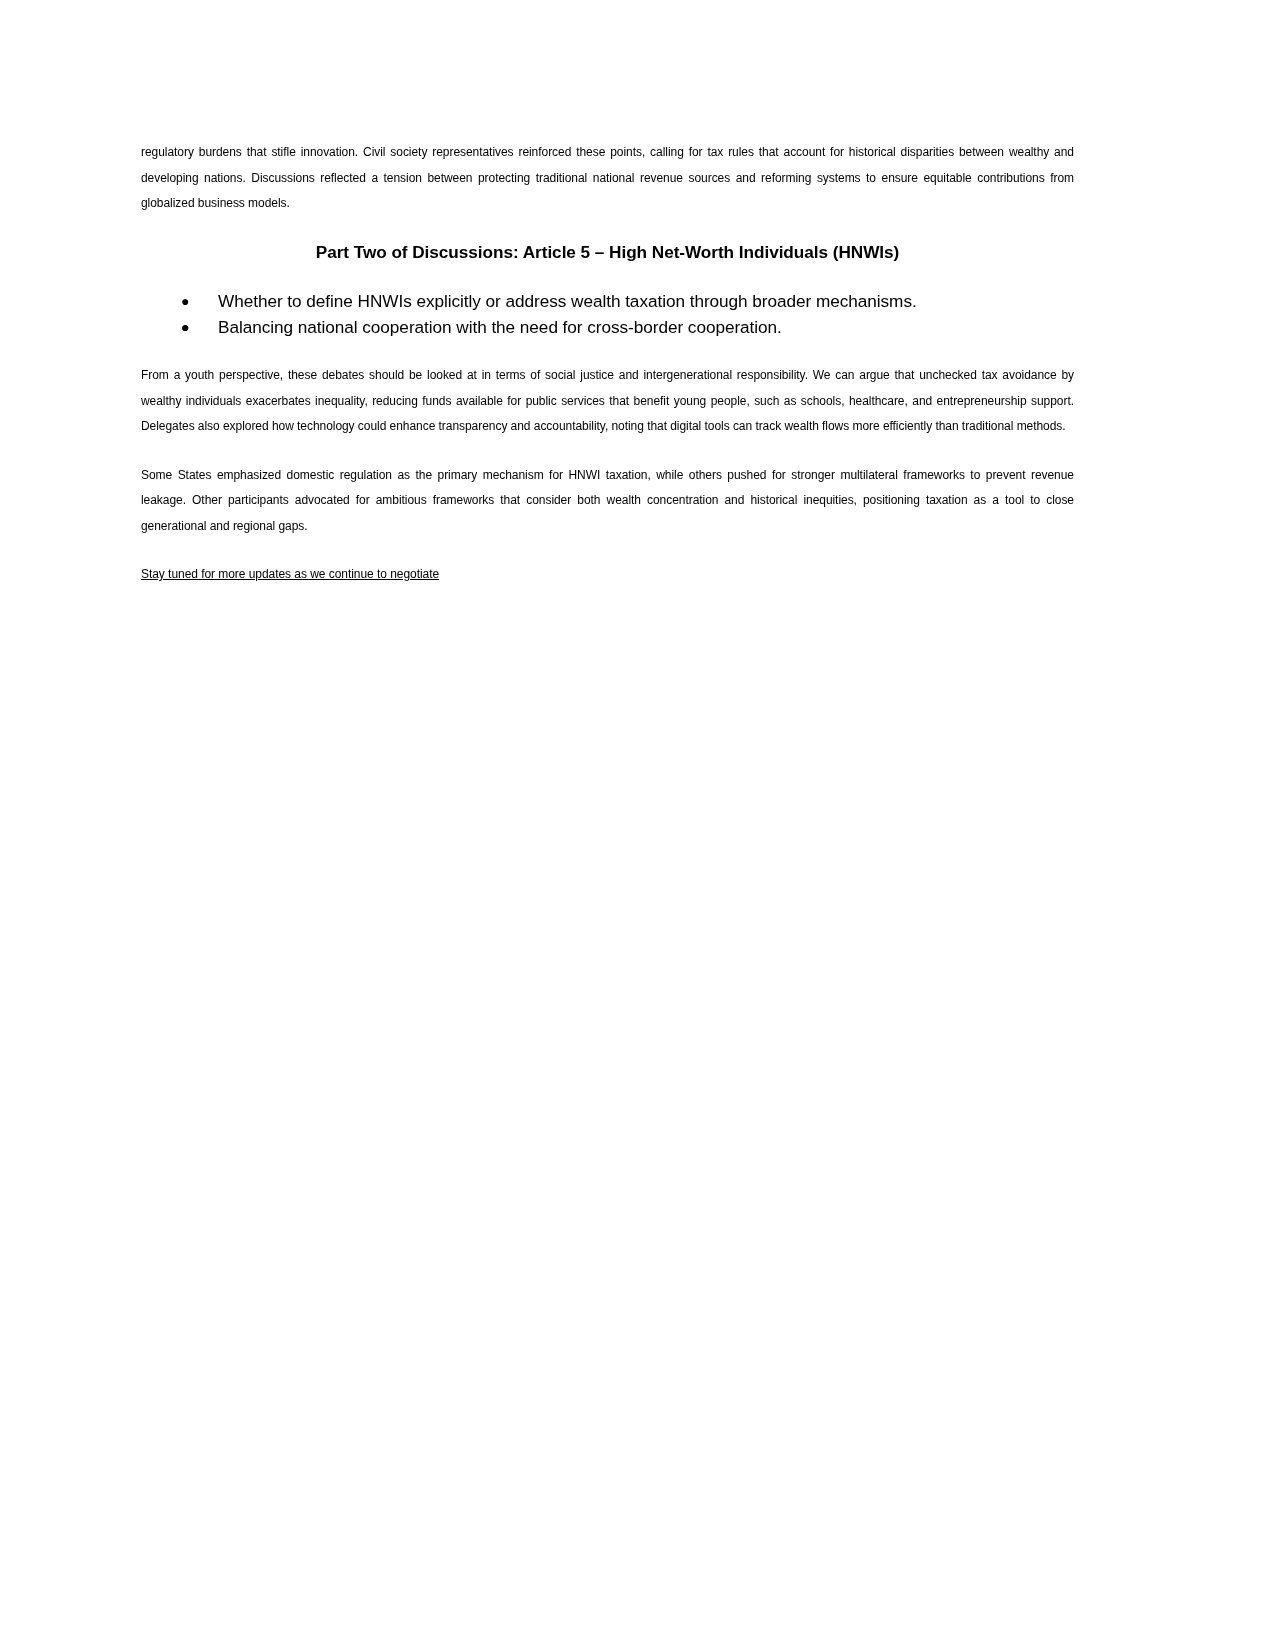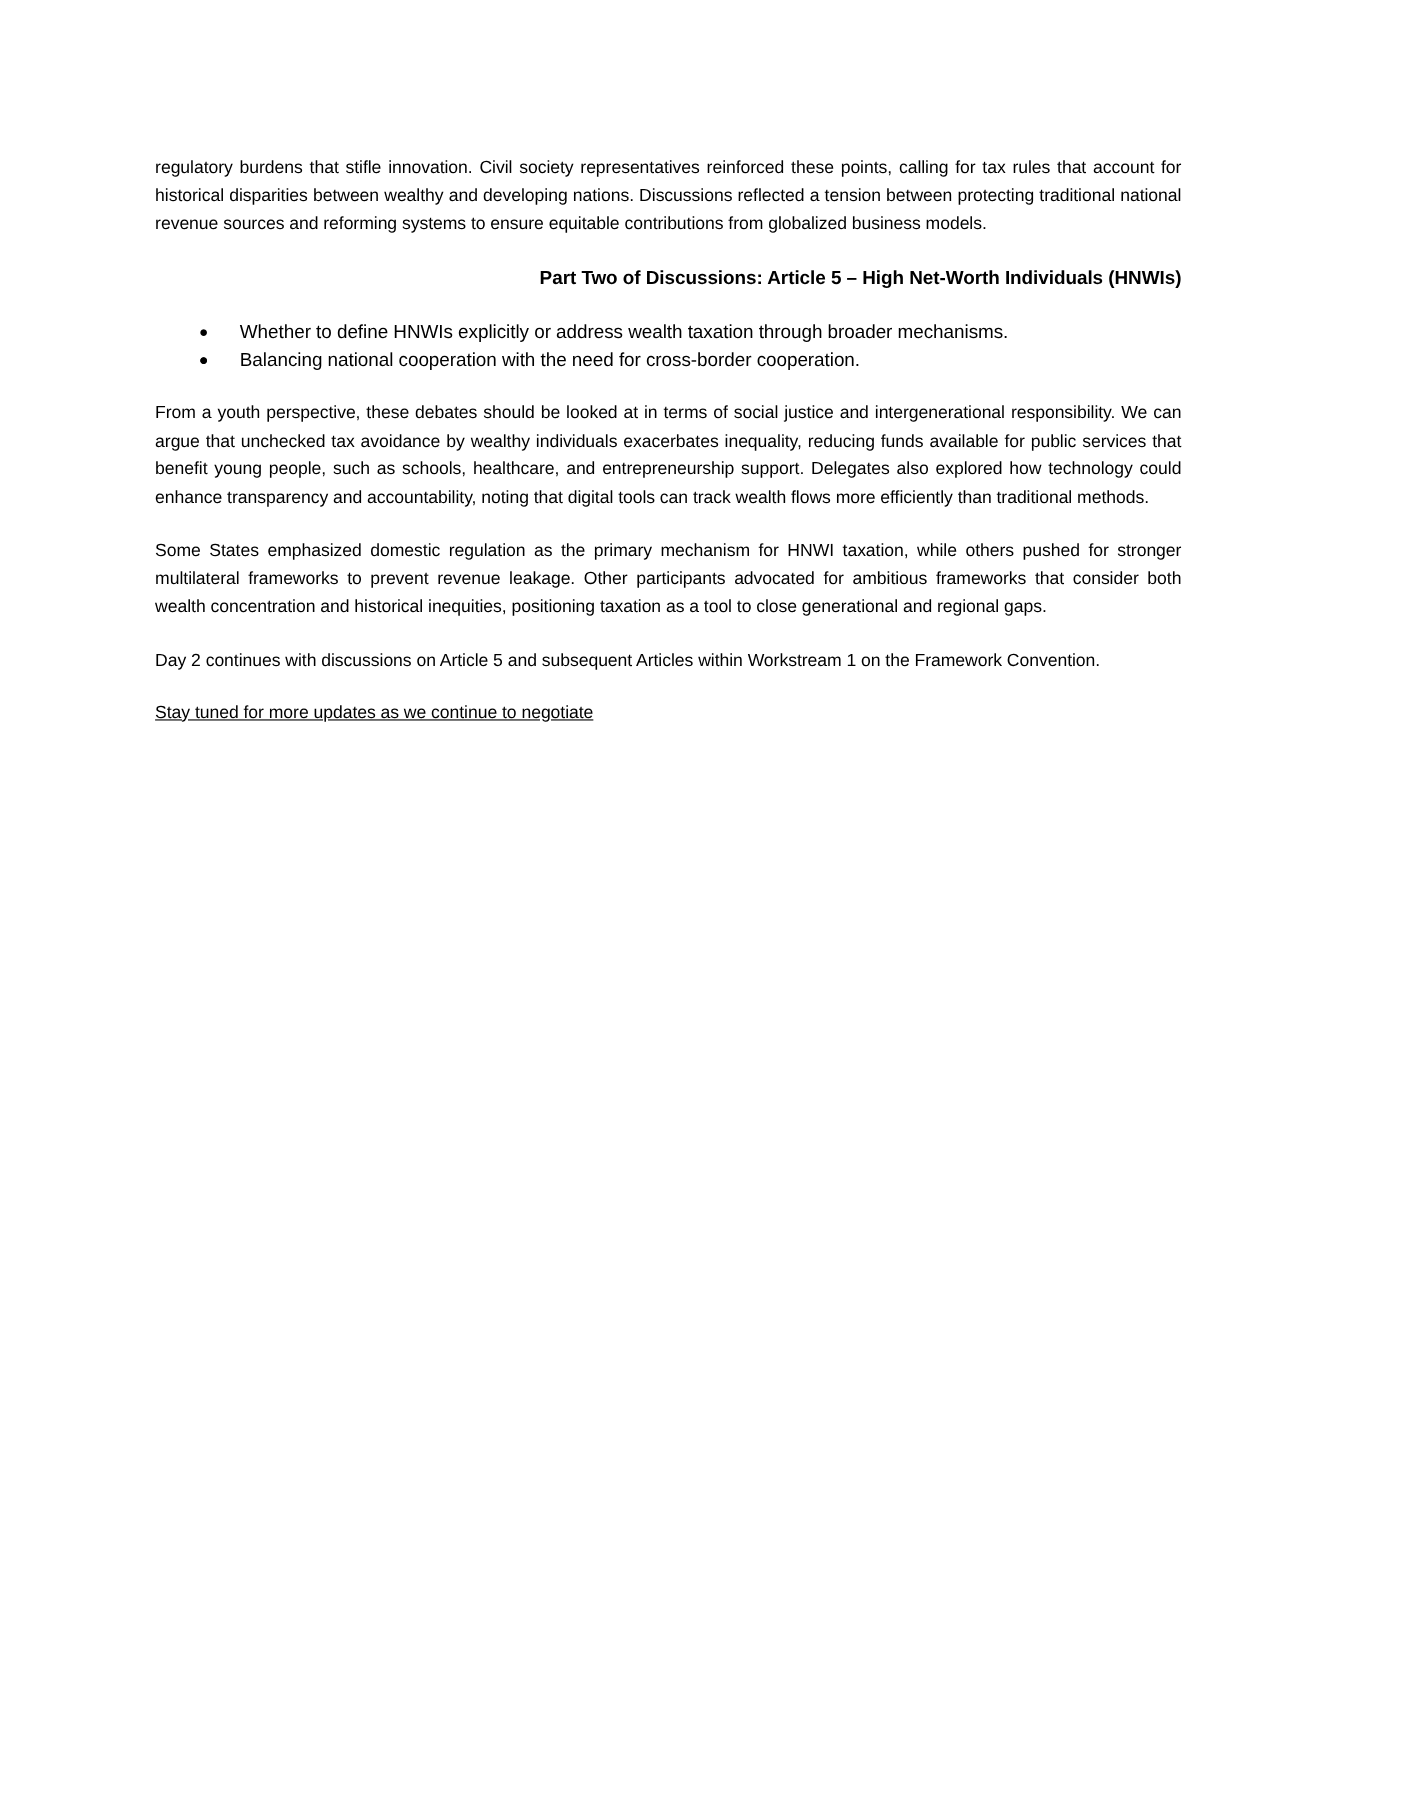--- a/index.html
+++ b/index.html
@@ -21,36 +21,36 @@
     box-sizing: border-box;
   }
   .content {
     position: absolute;
     left: 141px;
     top: 140px;
     width: 933px;
   }
   p.body-text {
     margin: 0 0 23px 0;
-    font-size: 16px;
+    font-size: 12px;
     line-height: 25.5px;
     text-align: justify;
     text-justify: inter-word;
     letter-spacing: -0.05px;
     word-spacing: 0px;
   }
   p.body-text:last-child {
     margin-bottom: 0;
   }
   h2.section-heading {
     margin: 0 0 23px 0;
     font-size: 17.2px;
     line-height: 25.5px;
     font-weight: bold;
-    text-align: right;
+    text-align: center;
     letter-spacing: -0.05px;
   }
   ul.bullet-list {
     margin: 0 0 23px 0;
     padding: 0;
     list-style: none;
   }
   ul.bullet-list li {
     position: relative;
     font-size: 17.2px;
@@ -93,18 +93,17 @@
       <li>
         <span class="bullet-marker">●</span>
         <span>Balancing national cooperation with the need for cross-border cooperation.</span>
       </li>
     </ul>
 
     <p class="body-text">From a youth perspective, these debates should be looked at in terms of social justice and intergenerational responsibility. We can argue that unchecked tax avoidance by wealthy individuals exacerbates inequality, reducing funds available for public services that benefit young people, such as schools, healthcare, and entrepreneurship support. Delegates also explored how technology could enhance transparency and accountability, noting that digital tools can track wealth flows more efficiently than traditional methods.</p>
 
     <p class="body-text">Some States emphasized domestic regulation as the primary mechanism for HNWI taxation, while others pushed for stronger multilateral frameworks to prevent revenue leakage. Other participants advocated for ambitious frameworks that consider both wealth concentration and historical inequities, positioning taxation as a tool to close generational and regional gaps.</p>
 
-    <p class="body-text">Day 2 continues with discussions on Article 5 and subsequent Articles within Workstream 1 on the Framework Convention.</p>
 
     <p class="body-text last-line">Stay tuned for more updates as we continue to negotiate</p>
 
   </div>
 </div>
 
 </body></html>

